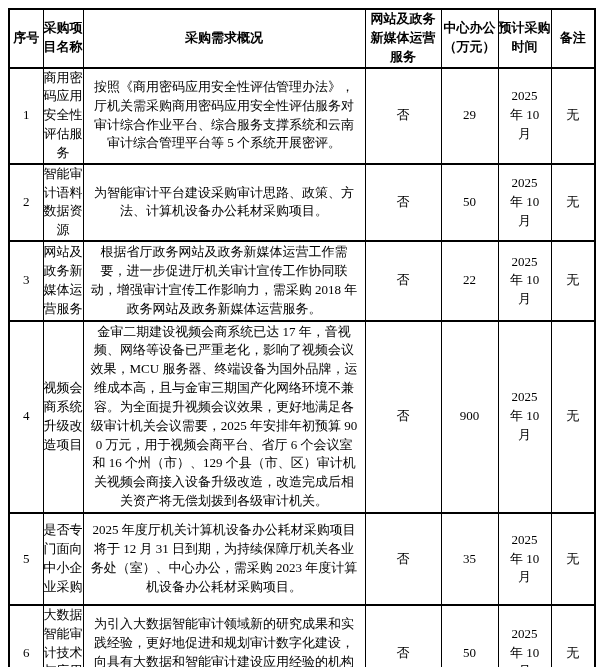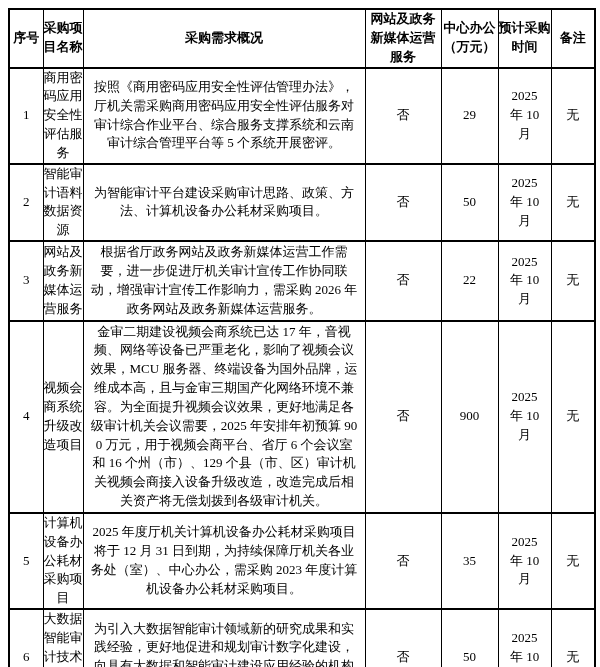--- a/index.html
+++ b/index.html
@@ -100,38 +100,38 @@
         <td class="cell-name">智能审计语料数据资源</td>
         <td class="cell-desc">为智能审计平台建设采购审计思路、政策、方法、计算机设备办公耗材采购项目。</td>
         <td class="cell-sme">否</td>
         <td class="cell-budget">50</td>
         <td class="cell-time">2025 年 10 月</td>
         <td class="cell-note">无</td>
       </tr>
       <tr class="row-3">
         <td class="cell-seq">3</td>
         <td class="cell-name">网站及政务新媒体运营服务</td>
-        <td class="cell-desc">根据省厅政务网站及政务新媒体运营工作需要，进一步促进厅机关审计宣传工作协同联动，增强审计宣传工作影响力，需采购 2026 年政务网站及政务新媒体运营服务。</td>
+        <td class="cell-desc">根据省厅政务网站及政务新媒体运营工作需要，进一步促进厅机关审计宣传工作协同联动，增强审计宣传工作影响力，需采购 2018 年政务网站及政务新媒体运营服务。</td>
         <td class="cell-sme">否</td>
         <td class="cell-budget">22</td>
         <td class="cell-time">2025 年 10 月</td>
         <td class="cell-note">无</td>
       </tr>
       <tr class="row-4">
         <td class="cell-seq">4</td>
         <td class="cell-name">视频会商系统升级改造项目</td>
         <td class="cell-desc">金审二期建设视频会商系统已达 17 年，音视频、网络等设备已严重老化，影响了视频会议效果，MCU 服务器、终端设备为国外品牌，运维成本高，且与金审三期国产化网络环境不兼容。为全面提升视频会议效果，更好地满足各级审计机关会议需要，2025 年安排年初预算 900 万元，用于视频会商平台、省厅 6 个会议室和 16 个州（市）、129 个县（市、区）审计机关视频会商接入设备升级改造，改造完成后相关资产将无偿划拨到各级审计机关。</td>
         <td class="cell-sme">否</td>
         <td class="cell-budget">900</td>
         <td class="cell-time">2025 年 10 月</td>
         <td class="cell-note">无</td>
       </tr>
       <tr class="row-5">
         <td class="cell-seq">5</td>
-        <td class="cell-name">计算机设备办公耗材采购项目</td>
+        <td class="cell-name">是否专门面向中小企业采购</td>
         <td class="cell-desc">2025 年度厅机关计算机设备办公耗材采购项目将于 12 月 31 日到期，为持续保障厅机关各业务处（室）、中心办公，需采购 2023 年度计算机设备办公耗材采购项目。</td>
         <td class="cell-sme">否</td>
         <td class="cell-budget">35</td>
         <td class="cell-time">2025 年 10 月</td>
         <td class="cell-note">无</td>
       </tr>
       <tr class="row-6">
         <td class="cell-seq">6</td>
         <td class="cell-name">大数据智能审计技术与应用服务</td>
         <td class="cell-desc">为引入大数据智能审计领域新的研究成果和实践经验，更好地促进和规划审计数字化建设，向具有大数据和智能审计建设应用经验的机构采购服务。</td>

